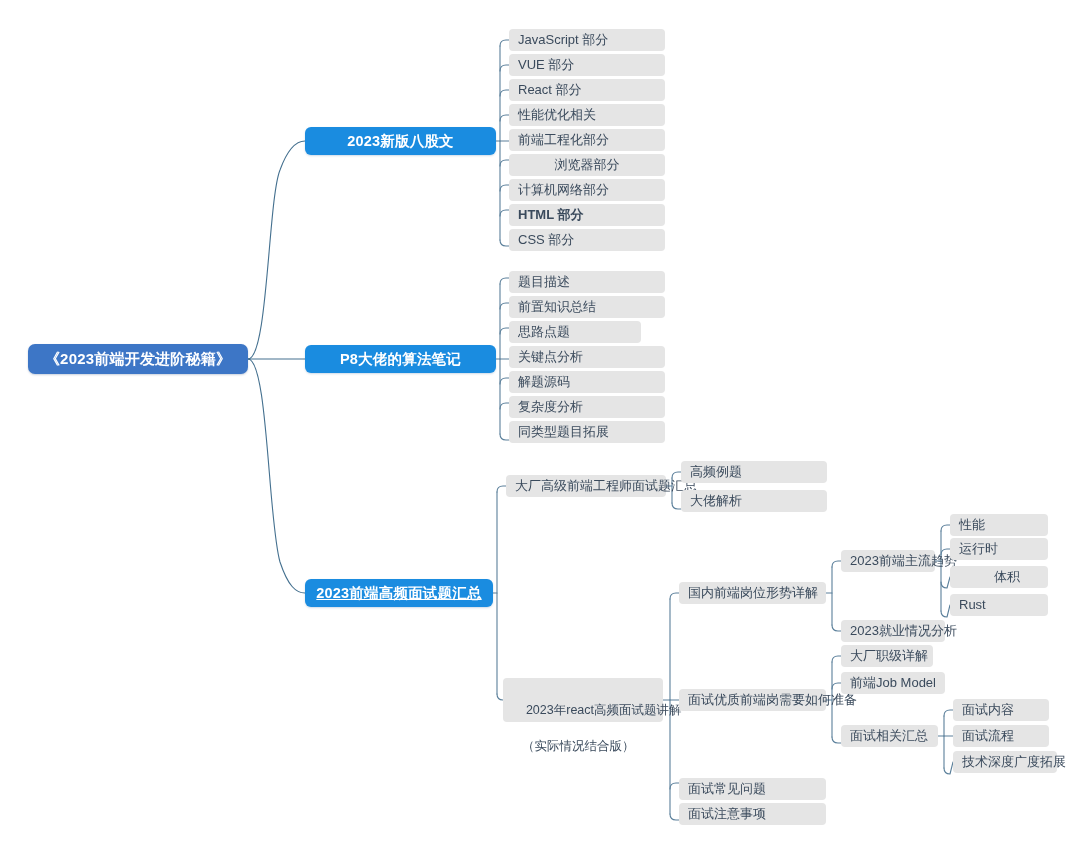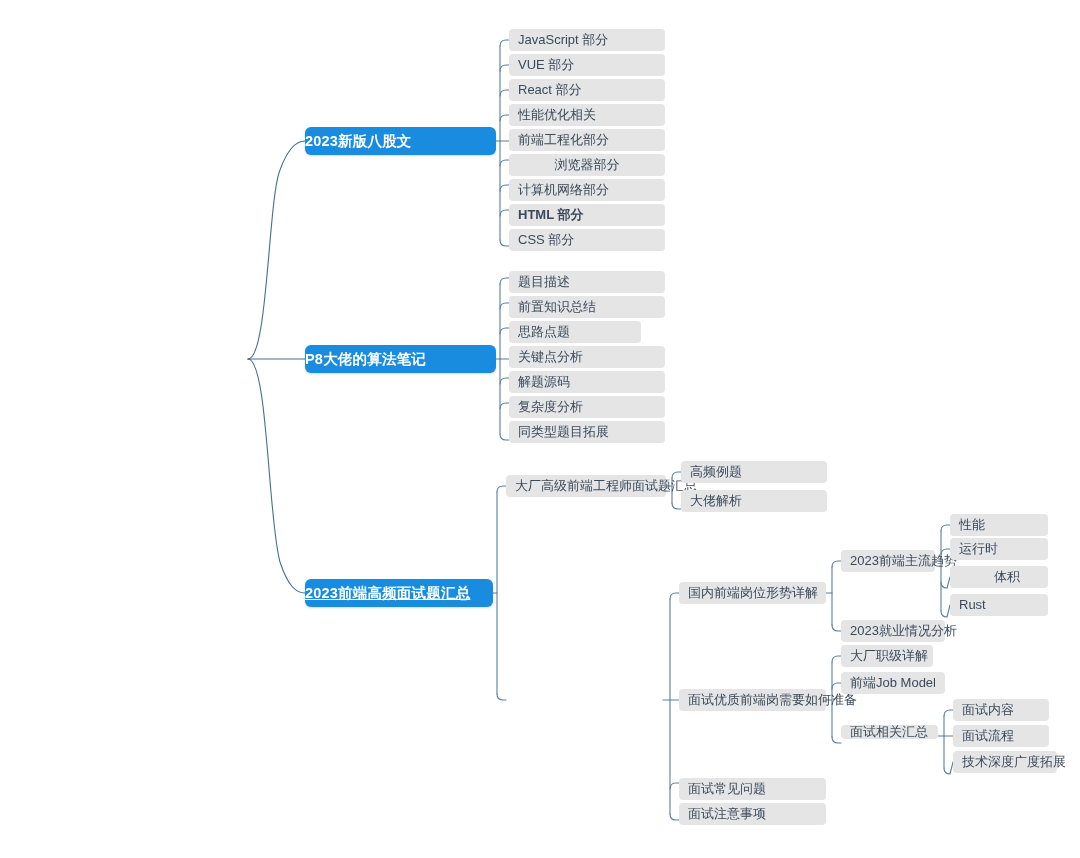--- a/index.html
+++ b/index.html
@@ -48,21 +48,21 @@
     box-shadow: 0 1px 2px rgba(40,70,120,0.25);
   }
   
   .node.branch {
     background: #1a8ce0;
     color: #ffffff;
     font-weight: bold;
     font-size: 14.5px;
     border-radius: 6px;
     padding: 0 0;
-    justify-content: flex-start;
+    justify-content: center;
     letter-spacing: 0.2px;
     box-shadow: 0 1px 2px rgba(30,90,150,0.22);
   }
   
   .node.leaf {
     background: #e5e5e5;
     color: #3a4a5c;
     font-size: 13px;
     border-radius: 4px;
     padding: 0 9px;
@@ -152,20 +152,23 @@
 
       <path d="M938,736 L944,736"></path>
       <path d="M944,716 L944,768"></path>
       <path d="M944,716 q0,-6 6,-6 L953,710"></path>
       <path d="M944,768 q0,6 6,6 L953,762"></path>
       <path d="M944,736 L953,736"></path>
 
     </g>
   </svg>
 
+  <div class="node root" style="left:28px; top:344px; width:220px; height:30px;">
+    <span>《2023前端开发进阶秘籍》</span>
+  </div>
 
   <div class="node branch" style="left:305px; top:127px; width:191px; height:28px;">
     <span>2023新版八股文</span>
   </div>
 
   <div class="node leaf" style="left:509px; top:29px; width:156px; height:22px;">
     <span>JavaScript 部分</span>
   </div>
   <div class="node leaf" style="left:509px; top:54px; width:156px; height:22px;">
     <span>VUE 部分</span>
@@ -225,20 +228,24 @@
   <div class="node leaf" style="left:506px; top:475px; width:160px; height:22px;">
     <span>大厂高级前端工程师面试题汇总</span>
   </div>
   <div class="node leaf" style="left:681px; top:461px; width:146px; height:22px;">
     <span>高频例题</span>
   </div>
   <div class="node leaf" style="left:681px; top:490px; width:146px; height:22px;">
     <span>大佬解析</span>
   </div>
 
+  <div class="node leaf two-line" style="left:503px; top:678px; width:160px; height:44px;">
+    <span class="ln1">2023年react高频面试题讲解</span>
+    <span class="ln2">（实际情况结合版）</span>
+  </div>
 
   <div class="node leaf" style="left:679px; top:582px; width:147px; height:22px;">
     <span>国内前端岗位形势详解</span>
   </div>
   <div class="node leaf" style="left:841px; top:550px; width:94px; height:22px;">
     <span>2023前端主流趋势</span>
   </div>
   <div class="node leaf" style="left:841px; top:620px; width:104px; height:22px;">
     <span>2023就业情况分析</span>
   </div>
@@ -258,21 +265,21 @@
 
   <div class="node leaf" style="left:679px; top:689px; width:147px; height:22px;">
     <span>面试优质前端岗需要如何准备</span>
   </div>
   <div class="node leaf" style="left:841px; top:645px; width:92px; height:22px;">
     <span>大厂职级详解</span>
   </div>
   <div class="node leaf" style="left:841px; top:672px; width:104px; height:22px;">
     <span>前端Job Model</span>
   </div>
-  <div class="node leaf" style="left:841px; top:725px; width:97px; height:14px;">
+  <div class="node leaf" style="left:841px; top:725px; width:97px; height:22px;">
     <span>面试相关汇总</span>
   </div>
 
   <div class="node leaf" style="left:953px; top:699px; width:96px; height:22px;">
     <span>面试内容</span>
   </div>
   <div class="node leaf" style="left:953px; top:725px; width:96px; height:22px;">
     <span>面试流程</span>
   </div>
   <div class="node leaf" style="left:953px; top:751px; width:104px; height:22px;">

